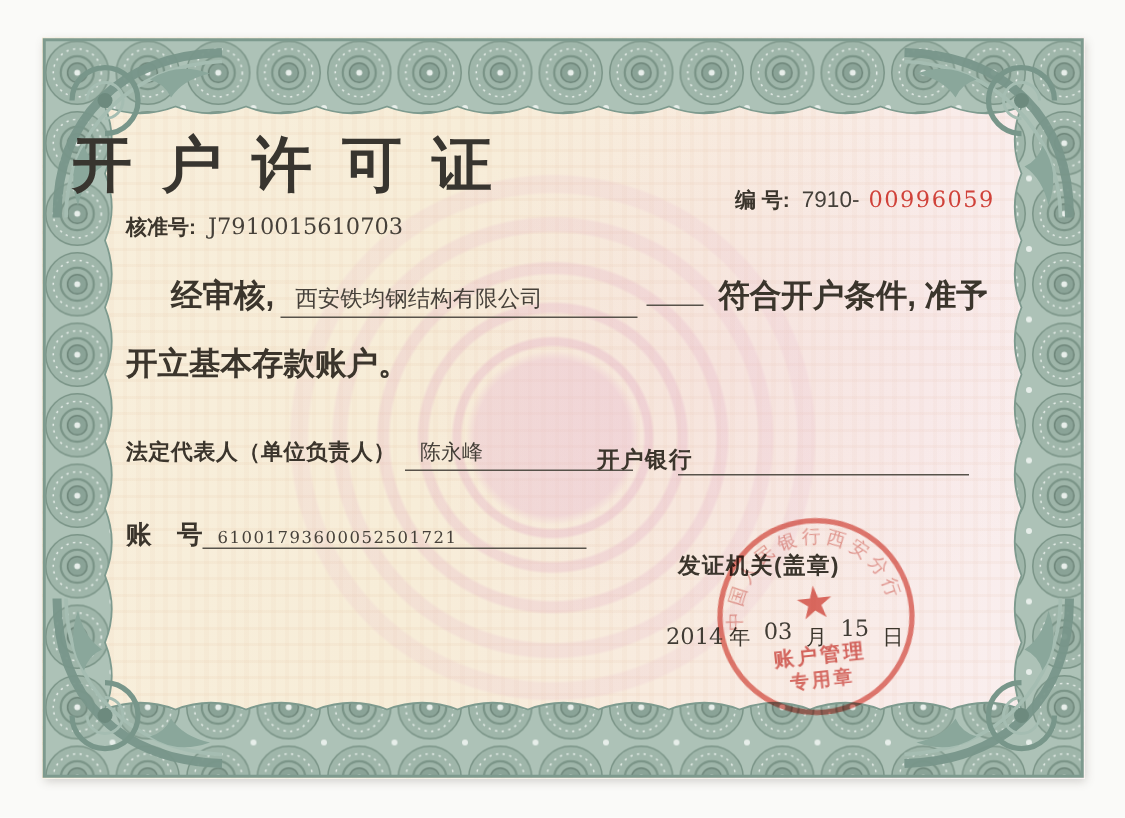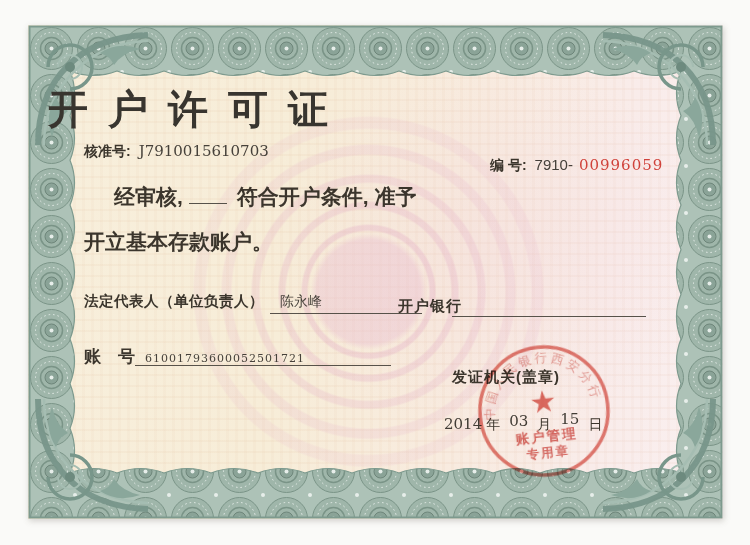--- a/index.html
+++ b/index.html
@@ -45,21 +45,21 @@
     color:#38352f;
   }
   .row{position:absolute;white-space:nowrap;}
   .label{font-weight:bold;color:#3b352c;}
   .value{font-family:"DejaVu Serif","Liberation Serif",serif;color:#46413a;}
   .u{border-bottom:1px solid #57524a;}
   .red{color:#d0423a;}
 
   .r-approval{left:56px;top:117px;font-size:14px;}
   .r-approval .value{font-size:15px;margin-left:8px;}
-  .r-serial{left:462px;top:131px;font-size:14px;}
+  .r-serial{left:462px;top:99px;font-size:14px;}
   .r-serial .pre{color:#45403a;margin-left:8px;font-size:15px;}
   .r-serial .num{font-family:"DejaVu Serif","Liberation Serif",serif;font-size:15px;letter-spacing:1px;margin-left:6px;}
 
   .r-stmt1{left:86px;top:158px;display:flex;align-items:baseline;}
   .r-stmt1 .big{font-size:21px;}
   .r-stmt1 .company{display:inline-block;width:224px;font-size:15px;padding:0 4px 2px 10px;margin-left:4px;}
   .r-stmt1 .blank{display:inline-block;width:38px;margin-left:6px;}
   .r-stmt1 .suffix{margin-left:10px;}
   .r-stmt2{left:56px;top:203px;font-size:21px;}
 
@@ -137,20 +137,21 @@
       <div class="row r-approval">
         <span class="label">核准号:</span><span class="value">J7910015610703</span>
       </div>
 
       <div class="row r-serial">
         <span class="label">编 号:</span><span class="pre">7910-</span><span class="num red">00996059</span>
       </div>
 
       <div class="row r-stmt1">
         <span class="label big">经审核,</span>
+          <span class="company value u">西安铁均钢结构有限公司</span>
           <span class="blank u"></span>
           <span class="label big suffix">符合开户条件, 准予</span>
       </div>
 
       <div class="row r-stmt2 label">开立基本存款账户。</div>
 
       <div class="row r-rep">
         <span class="label">法定代表人（单位负责人）</span>
           <span class="name value u">陈永峰</span>
       </div>

